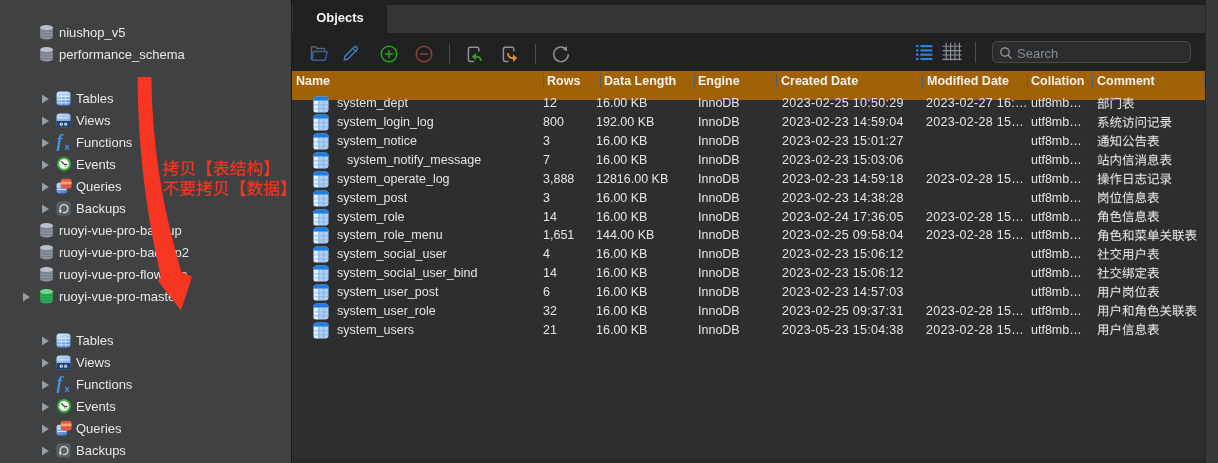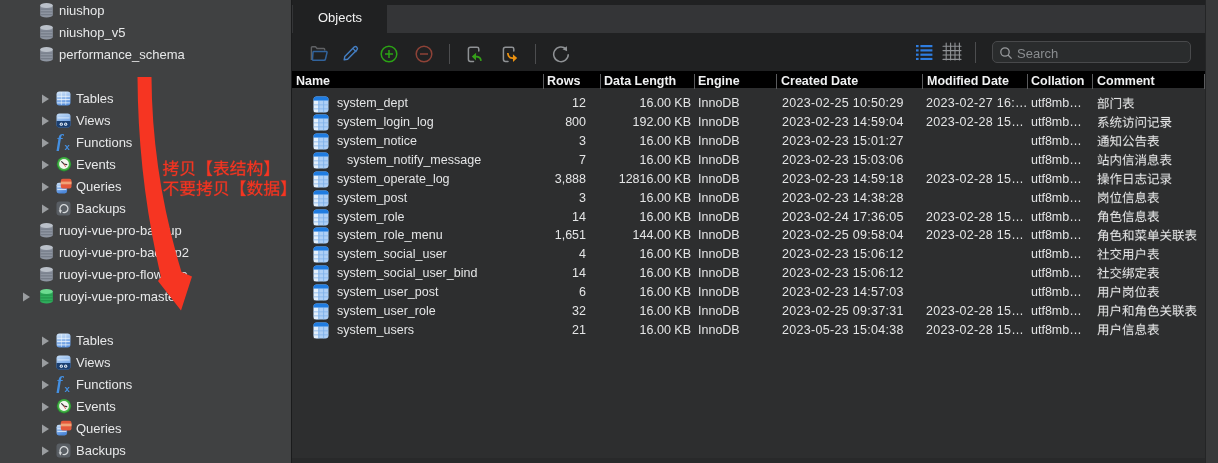--- a/index.html
+++ b/index.html
@@ -3,51 +3,41 @@
 * { margin:0; padding:0; box-sizing:border-box; }
 html,body { width:1218px; height:463px; overflow:hidden; background:#2d2e2f;
   font-family:"Liberation Sans",sans-serif; }
 #sidebar { position:absolute; left:0; top:0; width:291px; height:463px; background:#404142; }
 .trow { position:absolute; left:0; width:291px; height:22px; }
 .tl { position:absolute; top:50%; transform:translateY(-50%); color:#e7e8e9; font-size:13px; white-space:pre; }
 #rpanel { position:absolute; left:291px; top:0; width:927px; height:463px; background:#2d2e2f; border-left:1px solid #1a1b1c; }
 #topstrip { position:absolute; left:0; top:0; width:927px; height:5px; background:#202122; }
 #tabbar { position:absolute; left:0; top:5px; width:913px; height:28px; background:#343537; }
 #tab { position:absolute; left:1px; top:0; width:94px; height:28px; background:#202122; color:#f2f2f2;
-  font-size:13px; font-weight:400; text-align:center; line-height:26px; }
+  font-size:13px; font-weight:700; text-align:center; line-height:26px; }
 #toolbar { position:absolute; left:0; top:33px; width:913px; height:38px; background:#202122; }
 .vsep { position:absolute; top:11px; height:20px; width:1px; background:#4c4d4f; }
 #searchbox { position:absolute; left:700px; top:8px; width:199px; height:22px; background:#2a2c2d;
   border:1px solid #48494b; border-radius:5px; }
 #searchbox span { position:absolute; left:24px; top:3.5px; color:#8a8d90; font-size:13px; }
-#thead { position:absolute; left:0; top:71px; width:913px; height:17px; background:#000000; }
+#thead { position:absolute; left:0; top:71px; width:913px; height:29px; background:#a16207; }
 .hsep { position:absolute; top:3px; height:15px; width:1px; background:#5a5b5d; }
 .hlab { position:absolute; top:0; height:21px; line-height:21px; color:#f0f1f2; font-size:12.5px; font-weight:700; }
 #tbody { position:absolute; left:0; top:0; width:927px; height:463px; }
 .drow { position:absolute; left:0; width:927px; height:18.85px; }
 .drow .ticon { position:absolute; left:21px; top:1.5px; }
 .c { position:absolute; top:50%; transform:translateY(-50%); color:#e4e5e6; font-size:12.5px; white-space:pre; }
 .c.d { letter-spacing:0.3px; }
-.c.r { text-align:right; }
+.c.r { text-align:left; }
 #rightstrip { position:absolute; left:913px; top:0; width:14px; height:463px; background:#38393a; border-left:1px solid #242526; }
 #bottomband { position:absolute; left:0; top:458px; width:913px; height:5px; background:#28292a; }
 #overlay { position:absolute; left:0; top:0; z-index:50; pointer-events:none; }
 </style></head>
 <body>
 <div id="sidebar">
-    <div class="trow" style="top:-1px;">
-      <svg width="15" height="17" viewBox="0 0 15 17" style="position:absolute;left:39px;top:3px">
-        <path d="M1.2 3.4 V13 a6.3 2.6 0 0 0 12.6 0 V3.4 Z" fill="#8e95a1"></path>
-        <rect x="1.2" y="6.5" width="12.6" height="1.15" fill="#747b87"></rect>
-        <rect x="1.2" y="9.3" width="12.6" height="1.15" fill="#747b87"></rect>
-        <rect x="1.2" y="12.1" width="12.6" height="1.15" fill="#747b87"></rect>
-        <ellipse cx="7.5" cy="3.4" rx="6.3" ry="2.5" fill="#bac0c9"></ellipse>
-      </svg>
-      <span class="tl" style="left:59px">niushop</span>
-    </div>
     <div class="trow" style="top:21px;">
       <svg width="15" height="17" viewBox="0 0 15 17" style="position:absolute;left:39px;top:3px">
         <path d="M1.2 3.4 V13 a6.3 2.6 0 0 0 12.6 0 V3.4 Z" fill="#8e95a1"></path>
         <rect x="1.2" y="6.5" width="12.6" height="1.15" fill="#747b87"></rect>
         <rect x="1.2" y="9.3" width="12.6" height="1.15" fill="#747b87"></rect>
         <rect x="1.2" y="12.1" width="12.6" height="1.15" fill="#747b87"></rect>
         <ellipse cx="7.5" cy="3.4" rx="6.3" ry="2.5" fill="#bac0c9"></ellipse>
       </svg>
       <span class="tl" style="left:59px">niushop_v5</span>
     </div>

